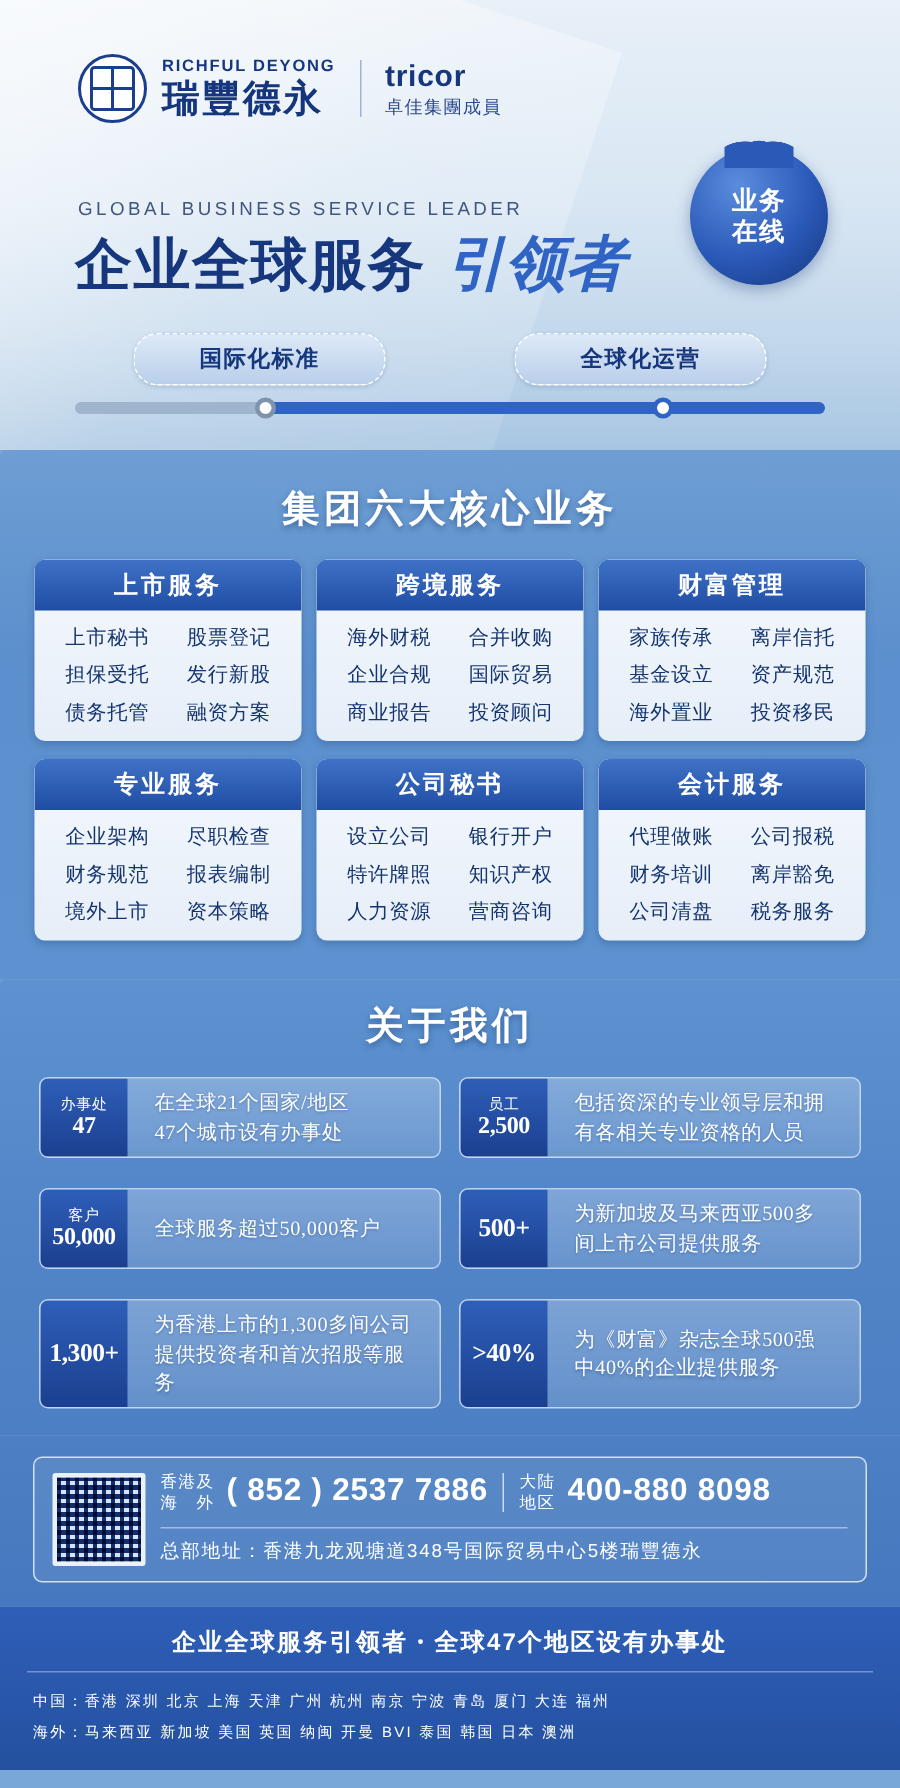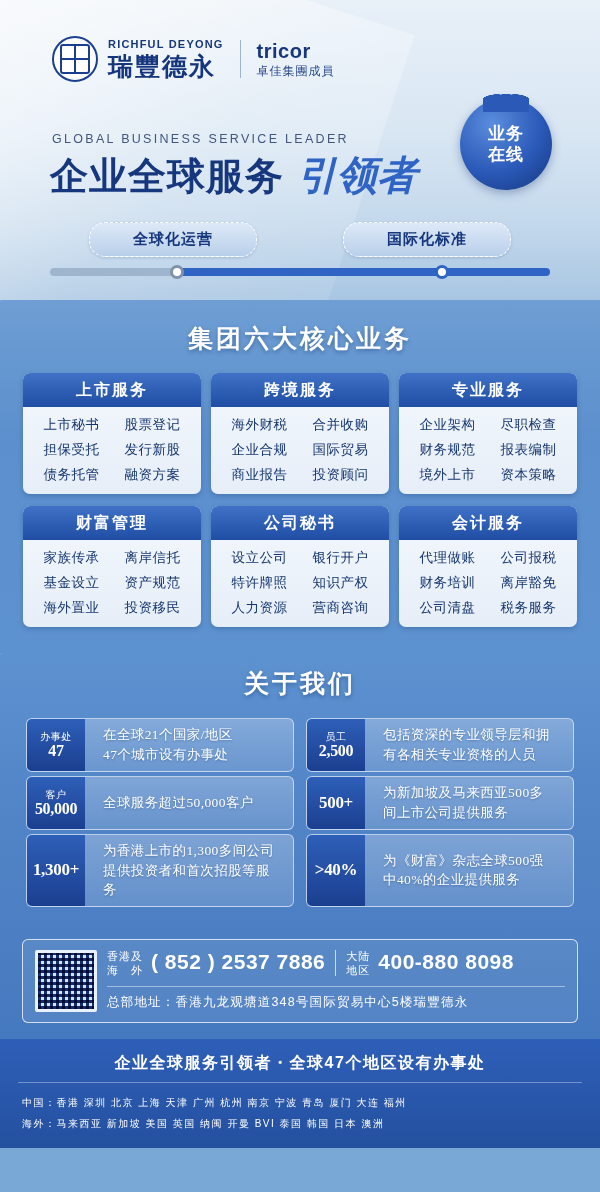--- a/index.html
+++ b/index.html
@@ -249,21 +249,21 @@
     padding: 14px 0 18px;
     background:
       linear-gradient(135deg, rgba(255,255,255,0.07) 0 2px, transparent 2px 14px),
       linear-gradient(180deg, #5d92d0 0%, #5386c8 50%, #4c7fc3 100%);
     font-family: Liberation Serif, serif;
   }
   .stats {
     display: grid;
     grid-template-columns: repeat(2, 268px);
     justify-content: center;
-    gap: 4px 12px;
+    gap: 20px 12px;
     padding: 0 8px;
   }
   .stat {
     display: flex;
     align-items: stretch;
     background: linear-gradient(180deg, rgba(255,255,255,0.26), rgba(255,255,255,0.13));
     border: 1px solid rgba(255,255,255,0.55);
     border-radius: 6px;
     min-height: 54px;
     overflow: hidden;
@@ -401,22 +401,22 @@
       <span class="h1">企业全球服务</span>
       <span class="h2">引领者</span>
     </div>
 
     <div class="badge">
       <span>业务</span>
       <span>在线</span>
     </div>
 
     <div class="pills">
+      <div class="pill">国际化标准</div>
       <div class="pill">全球化运营</div>
-      <div class="pill">国际化标准</div>
     </div>
     <div class="slider">
       <div class="knob k1"></div>
       <div class="knob k2"></div>
     </div>
   </div>
 
   <div class="core">
     <div class="sec-title">集团六大核心业务</div>
     <div class="grid">
@@ -439,40 +439,40 @@
           <span>海外财税</span>
           <span>合并收购</span>
           <span>企业合规</span>
           <span>国际贸易</span>
           <span>商业报告</span>
           <span>投资顾问</span>
         </div>
       </div>
 
       <div class="card">
+        <div class="card-hd">财富管理</div>
+        <div class="card-bd">
+          <span>家族传承</span>
+          <span>离岸信托</span>
+          <span>基金设立</span>
+          <span>资产规范</span>
+          <span>海外置业</span>
+          <span>投资移民</span>
+        </div>
+      </div>
+
+      <div class="card">
         <div class="card-hd">专业服务</div>
         <div class="card-bd">
           <span>企业架构</span>
           <span>尽职检查</span>
           <span>财务规范</span>
           <span>报表编制</span>
           <span>境外上市</span>
           <span>资本策略</span>
-        </div>
-      </div>
-
-      <div class="card">
-        <div class="card-hd">财富管理</div>
-        <div class="card-bd">
-          <span>家族传承</span>
-          <span>离岸信托</span>
-          <span>基金设立</span>
-          <span>资产规范</span>
-          <span>海外置业</span>
-          <span>投资移民</span>
         </div>
       </div>
 
       <div class="card">
         <div class="card-hd">公司秘书</div>
         <div class="card-bd">
           <span>设立公司</span>
           <span>银行开户</span>
           <span>特许牌照</span>
           <span>知识产权</span>

